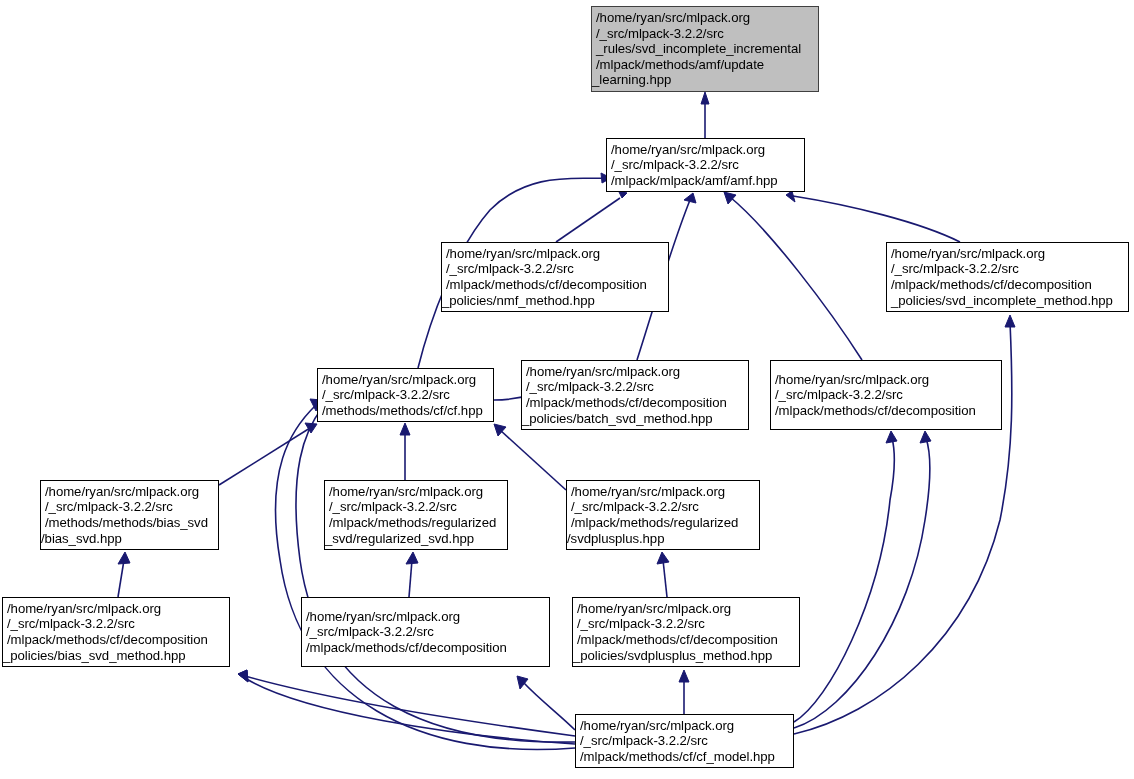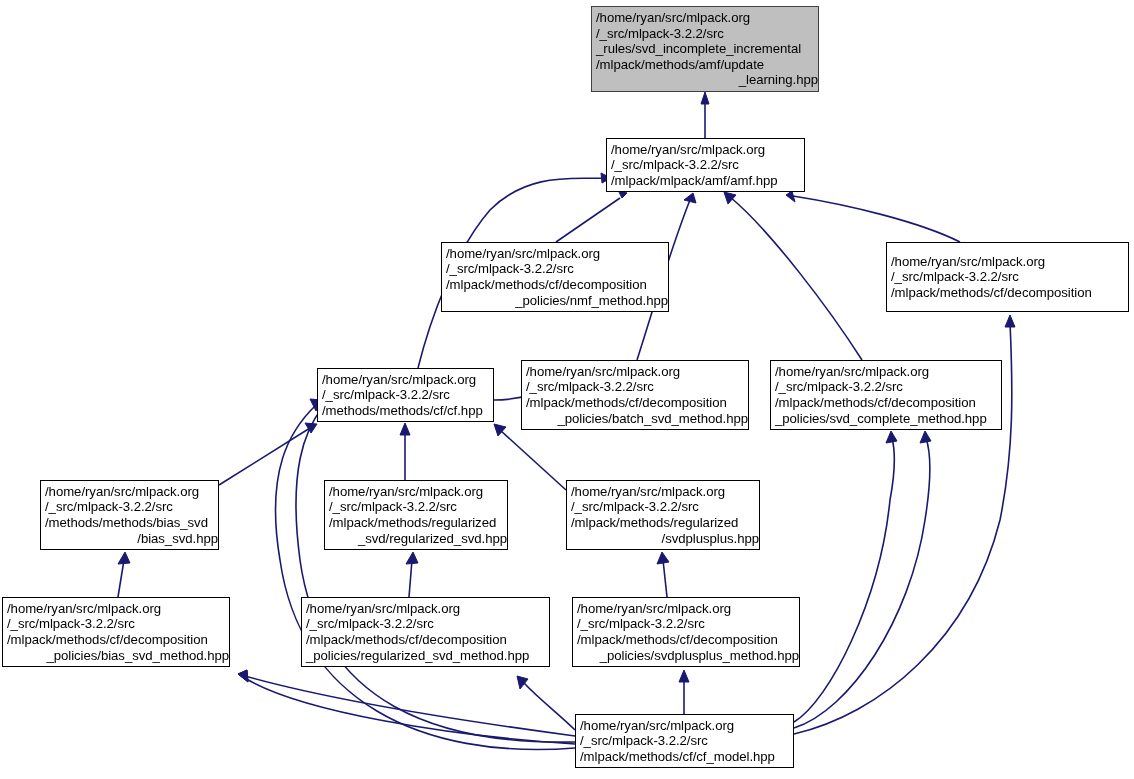--- a/index.html
+++ b/index.html
@@ -50,21 +50,21 @@
   }
   .node.highlight {
     background: #bfbfbf;
     border: 1px solid #404040;
   }
   .node-line {
     display: block;
     width: 100%;
   }
   .node-line.la { text-align: left; padding-left: 8px; }
-  .node-line.ct { text-align: right; }
+  .node-line.ct { text-align: left; }
 </style>
 </head>
 <body>
 
 <div id="canvas">
   <svg id="edge-layer" viewBox="0 0 1134 779">
       <path d="M 705,138 L 705,100" class="edge-path"></path>
       <polygon points="705,92 701,104 709,104" class="edge-head"></polygon>
       <path d="M 556,242 L 620,198" class="edge-path"></path>
       <polygon points="627,193 617,188 622,198" class="edge-head"></polygon>
@@ -105,25 +105,25 @@
       <polygon points="891,431 886,443 897,441" class="edge-head"></polygon>
       <path d="M 794,728 C 850,710 910,620 925,520 933,470 930,450 926,438" class="edge-path"></path>
       <polygon points="925,431 920,443 931,441" class="edge-head"></polygon>
       <path d="M 794,734 C 880,714 970,640 1000,520 1014,450 1013,390 1010,322" class="edge-path"></path>
       <polygon points="1010,315 1005,327 1015,327" class="edge-head"></polygon>
     </svg>
   <div id="node-layer">
       <div class="node highlight" style="left: 591px; top: 6px; width: 228px; height: 86px;"><span class="node-line la">/home/ryan/src/mlpack.org</span><span class="node-line la">/_src/mlpack-3.2.2/src</span><span class="node-line la">_rules/svd_incomplete_incremental</span><span class="node-line la">/mlpack/methods/amf/update</span><span class="node-line ct">_learning.hpp</span></div>
       <div class="node" style="left: 606px; top: 138px; width: 199px; height: 54px;"><span class="node-line la">/home/ryan/src/mlpack.org</span><span class="node-line la">/_src/mlpack-3.2.2/src</span><span class="node-line la">/mlpack/mlpack/amf/amf.hpp</span></div>
       <div class="node" style="left: 441px; top: 242px; width: 228px; height: 70px;"><span class="node-line la">/home/ryan/src/mlpack.org</span><span class="node-line la">/_src/mlpack-3.2.2/src</span><span class="node-line la">/mlpack/methods/cf/decomposition</span><span class="node-line ct">_policies/nmf_method.hpp</span></div>
-      <div class="node" style="left: 886px; top: 242px; width: 243px; height: 70px;"><span class="node-line la">/home/ryan/src/mlpack.org</span><span class="node-line la">/_src/mlpack-3.2.2/src</span><span class="node-line la">/mlpack/methods/cf/decomposition</span></div>
+      <div class="node" style="left: 886px; top: 242px; width: 243px; height: 70px;"><span class="node-line la">/home/ryan/src/mlpack.org</span><span class="node-line la">/_src/mlpack-3.2.2/src</span><span class="node-line la">/mlpack/methods/cf/decomposition</span><span class="node-line la">_policies/svd_incomplete_method.hpp</span></div>
       <div class="node" style="left: 317px; top: 368px; width: 177px; height: 54px;"><span class="node-line la">/home/ryan/src/mlpack.org</span><span class="node-line la">/_src/mlpack-3.2.2/src</span><span class="node-line la">/methods/methods/cf/cf.hpp</span></div>
       <div class="node" style="left: 521px; top: 360px; width: 228px; height: 70px;"><span class="node-line la">/home/ryan/src/mlpack.org</span><span class="node-line la">/_src/mlpack-3.2.2/src</span><span class="node-line la">/mlpack/methods/cf/decomposition</span><span class="node-line ct">_policies/batch_svd_method.hpp</span></div>
-      <div class="node" style="left: 770px; top: 360px; width: 232px; height: 70px;"><span class="node-line la">/home/ryan/src/mlpack.org</span><span class="node-line la">/_src/mlpack-3.2.2/src</span><span class="node-line la">/mlpack/methods/cf/decomposition</span><span class="node-line la">_policies/svd_complete_method.hpp</span></div>
+      <div class="node" style="left: 770px; top: 360px; width: 232px; height: 70px;"><span class="node-line la">/home/ryan/src/mlpack.org</span><span class="node-line la">/_src/mlpack-3.2.2/src</span><span class="node-line la">/mlpack/methods/cf/decomposition</span></div>
       <div class="node" style="left: 40px; top: 480px; width: 179px; height: 70px;"><span class="node-line la">/home/ryan/src/mlpack.org</span><span class="node-line la">/_src/mlpack-3.2.2/src</span><span class="node-line la">/methods/methods/bias_svd</span><span class="node-line ct">/bias_svd.hpp</span></div>
       <div class="node" style="left: 324px; top: 480px; width: 184px; height: 70px;"><span class="node-line la">/home/ryan/src/mlpack.org</span><span class="node-line la">/_src/mlpack-3.2.2/src</span><span class="node-line la">/mlpack/methods/regularized</span><span class="node-line ct">_svd/regularized_svd.hpp</span></div>
       <div class="node" style="left: 566px; top: 480px; width: 194px; height: 70px;"><span class="node-line la">/home/ryan/src/mlpack.org</span><span class="node-line la">/_src/mlpack-3.2.2/src</span><span class="node-line la">/mlpack/methods/regularized</span><span class="node-line ct">/svdplusplus.hpp</span></div>
       <div class="node" style="left: 2px; top: 597px; width: 228px; height: 70px;"><span class="node-line la">/home/ryan/src/mlpack.org</span><span class="node-line la">/_src/mlpack-3.2.2/src</span><span class="node-line la">/mlpack/methods/cf/decomposition</span><span class="node-line ct">_policies/bias_svd_method.hpp</span></div>
-      <div class="node" style="left: 301px; top: 597px; width: 249px; height: 70px;"><span class="node-line la">/home/ryan/src/mlpack.org</span><span class="node-line la">/_src/mlpack-3.2.2/src</span><span class="node-line la">/mlpack/methods/cf/decomposition</span><span class="node-line la">_policies/regularized_svd_method.hpp</span></div>
+      <div class="node" style="left: 301px; top: 597px; width: 249px; height: 70px;"><span class="node-line la">/home/ryan/src/mlpack.org</span><span class="node-line la">/_src/mlpack-3.2.2/src</span><span class="node-line la">/mlpack/methods/cf/decomposition</span></div>
       <div class="node" style="left: 572px; top: 597px; width: 228px; height: 70px;"><span class="node-line la">/home/ryan/src/mlpack.org</span><span class="node-line la">/_src/mlpack-3.2.2/src</span><span class="node-line la">/mlpack/methods/cf/decomposition</span><span class="node-line ct">_policies/svdplusplus_method.hpp</span></div>
       <div class="node" style="left: 575px; top: 714px; width: 219px; height: 54px;"><span class="node-line la">/home/ryan/src/mlpack.org</span><span class="node-line la">/_src/mlpack-3.2.2/src</span><span class="node-line la">/mlpack/methods/cf/cf_model.hpp</span></div>
     </div>
 </div>
 
 </body></html>

